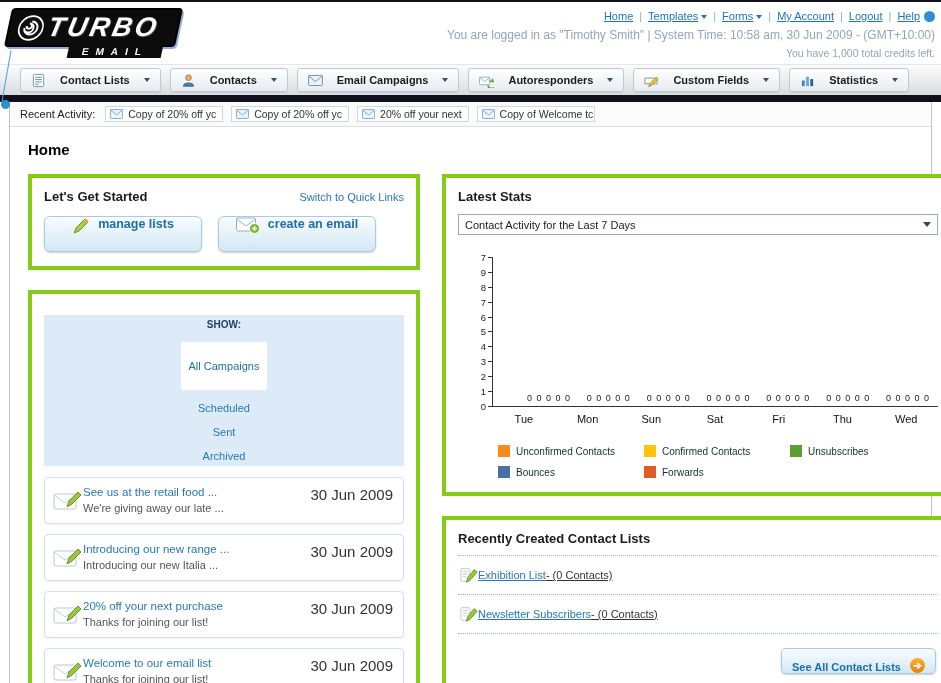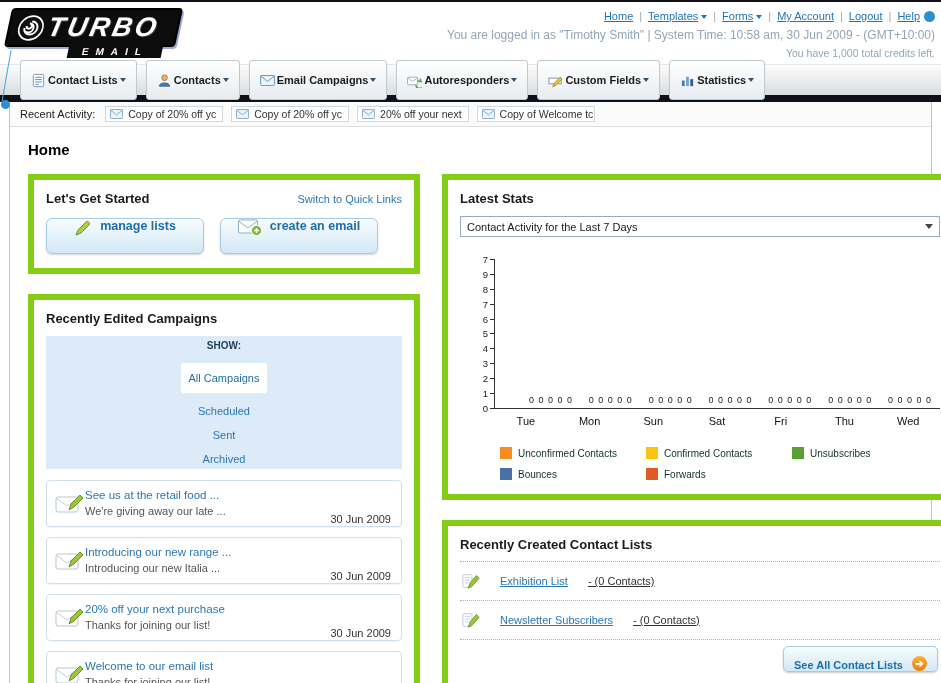--- a/index.html
+++ b/index.html
@@ -25,60 +25,60 @@
   .top-link { display: inline-flex; align-items: center; }
   .top-link:not(:first-child)::before { content: "|"; color: #9ab; margin: 0 6px; text-decoration: none; }
   .top-link a { color: #1f74b8; text-decoration: underline; font-size: 11px; }
   .dd-arrow { width: 0; height: 0; border-left: 3px solid transparent; border-right: 3px solid transparent; border-top: 4px solid #1f74b8; margin-left: 3px; }
   .help-circle { width: 11px; height: 11px; border-radius: 50%; background: #2e8fd0; display: inline-block; margin-left: 4px; }
   .login-line { color: #93a5b6; font-size: 12px; }
   .credits-line { color: #93a5b6; font-size: 10.5px; }
 
   
   .nav-strip { height: 31px; background: linear-gradient(#fcfcfc, #d8dcdf); border-top: 1px solid #e6e6e6; display: flex; align-items: center; padding-left: 20px; gap: 9px; }
-  .nav-tab { display: inline-flex; align-items: center; gap: 2px; height: 40px; padding: 0 10px; background: linear-gradient(#ffffff, #e7ecf0); border: 1px solid #bfc9d0; border-radius: 3px; cursor: pointer; box-shadow: 0 1px 1px rgba(0,0,0,.08); }
+  .nav-tab { display: inline-flex; align-items: center; gap: 14px; height: 24px; padding: 0 10px; background: linear-gradient(#ffffff, #e7ecf0); border: 1px solid #bfc9d0; border-radius: 3px; cursor: pointer; box-shadow: 0 1px 1px rgba(0,0,0,.08); }
   .nav-tab .tab-label { font-size: 11px; font-weight: bold; color: #1b1b1b; }
   .nav-tab .tab-arrow { width: 0; height: 0; border-left: 3px solid transparent; border-right: 3px solid transparent; border-top: 4px solid #33536e; }
   .dark-bar { height: 7px; background: #10101a; }
 
   
   .frame { margin: 0 9px; border: 1px solid #c3c3c3; border-top: none; min-height: 556px; background: #fff; }
 
   .recent-activity { height: 25px; background: #fbfbfb; border-bottom: 1px solid #dedede; display: flex; align-items: center; padding: 0 10px; gap: 8px; }
   .ra-label { font-size: 11px; color: #222; margin-right: 2px; }
   .ra-chip { display: inline-flex; align-items: center; gap: 5px; background: #fff; border: 1px solid #ccd9e4; padding: 1px 6px 1px 4px; font-size: 10.5px; color: #333; max-width: 118px; white-space: nowrap; overflow: hidden; cursor: pointer; }
   .ra-chip .env { flex: none; }
 
   .main { padding: 12px 18px 18px 18px; }
   .page-title { font-size: 15px; font-weight: bold; color: #000; margin: 2px 0 16px 0; }
   .columns { display: flex; gap: 22px; align-items: flex-start; }
   .col-left { width: 392px; flex: none; }
   .col-right { flex: 1; }
 
-  .panel { border: 6px solid #84cc16; background: #fff; margin-bottom: 20px; box-shadow: 0 1px 2px rgba(0,0,0,.06); }
+  .panel { border: 4px solid #84cc16; background: #fff; margin-bottom: 20px; box-shadow: 0 1px 2px rgba(0,0,0,.06); }
   .panel-pad { padding: 11px 12px 14px 12px; }
   .panel-title { font-size: 13px; font-weight: bold; color: #1b1b1b; }
 
   
   .gs-head { display: flex; justify-content: space-between; align-items: baseline; }
   .quick-link { font-size: 11px; color: #2a77b5; text-decoration: none; }
   .gs-buttons { display: flex; gap: 16px; margin-top: 12px; }
   .btn-big { display: inline-flex; justify-content: center; gap: 8px; min-width: 158px; height: 36px; background: linear-gradient(#f8fcfe, #d2e8f5); border: 1px solid #a7cbe2; border-radius: 6px; color: #1d6fa5; font-weight: bold; font-size: 12.5px; cursor: pointer; box-shadow: inset 0 1px 0 #fff, 0 1px 2px rgba(0,0,0,.18); }
 
   
   .show-bar { background: #dcebf7; margin-top: 10px; padding: 4px 8px; display: flex; align-items: center; gap: 12px; flex-direction: column; }
   .show-label { font-size: 10px; font-weight: bold; color: #21415e; }
   .show-tab { font-size: 11px; color: #2a77b5; text-decoration: none; }
-  .show-tab.selected { background: #fff; padding: 9px 8px; border-radius: 2px; color: #1d6fa5; }
+  .show-tab.selected { background: #fff; padding: 18px 8px; border-radius: 2px; color: #1d6fa5; }
   .campaign-list { margin-top: 11px; }
   .campaign-item { position: relative; border: 1px solid #d2dfe9; border-radius: 4px; padding: 8px 10px 9px 8px; margin-bottom: 10px; display: flex; box-shadow: 0 1px 1px rgba(0,0,0,.05); }
   .c-icon { flex: none; margin-top: 2px; }
   .c-title { display: block; color: #2a77b5; font-size: 11.5px; text-decoration: none; }
   .c-sub { display: block; color: #555; font-size: 11px; margin-top: 4px; }
-  .c-date { position: absolute; right: 10px; top: 8px; font-size: 11px; color: #333; margin-top: 24px; }
+  .c-date { position: absolute; right: 10px; top: 8px; font-size: 15px; color: #333; }
   .view-all-row { text-align: right; margin-top: 4px; padding-right: 6px; }
   .btn-small { display: inline-flex; align-items: flex-end; gap: 9px; height: 26px; padding: 0 10px; background: linear-gradient(#f8fcfe, #d2e8f5); border: 1px solid #a7cbe2; border-radius: 5px; color: #1d6fa5; font-weight: bold; font-size: 11px; cursor: pointer; box-shadow: 0 1px 2px rgba(0,0,0,.2); }
   .arrow-circle { width: 15px; height: 15px; border-radius: 50%; background: linear-gradient(#f9b233, #e87f0e); color: #fff; font-size: 10px; line-height: 15px; text-align: center; font-weight: bold; }
 
   
   .stats-dropdown { margin-top: 10px; border: 1px solid #94abc0; height: 21px; display: flex; align-items: center; justify-content: space-between; padding: 0 6px; font-size: 11px; color: #1b1b1b; cursor: pointer; background: #fff; }
   .select-arrow { width: 0; height: 0; border-left: 4px solid transparent; border-right: 4px solid transparent; border-top: 5px solid #444; }
   .chart-wrap { margin-top: 22px; padding-left: 6px; }
   .chart { display: flex; }
   .y-axis { width: 28px; height: 160px; display: flex; flex-direction: column; justify-content: space-between; align-items: flex-end; margin-top: -5px; }
@@ -90,24 +90,24 @@
   .chart-group { flex: 1; text-align: center; font-size: 9px; color: #1b1b1b; letter-spacing: 1px; padding-bottom: 3px; white-space: pre; }
   .x-labels { display: flex; margin-top: 6px; }
   .x-label { flex: 1; text-align: center; font-size: 11px; color: #111; }
   .legend { margin-top: 20px; margin-left: 34px; display: flex; flex-wrap: wrap; row-gap: 9px; width: 440px; }
   .legend-item { width: 146px; display: flex; align-items: center; gap: 6px; }
   .legend-swatch { width: 12px; height: 12px; flex: none; }
   .legend-label { font-size: 10px; color: #132; }
 
   
   .cl-title { padding-bottom: 9px; border-bottom: 1px dotted #9fb3c3; }
-  .cl-row { display: flex; align-items: center; gap: 20px; padding: 10px 2px; border-bottom: 1px dotted #9fb3c3; }
+  .cl-row { display: flex; align-items: center; gap: 0; padding: 10px 2px; border-bottom: 1px dotted #9fb3c3; }
   .cl-link { color: #2a77b5; font-size: 11px; text-decoration: underline; }
   .cl-detail { color: #333; font-size: 11px; text-decoration: underline; }
-  .cl-btn-row { text-align: right; margin-top: 6px; padding-right: 2px; }
+  .cl-btn-row { text-align: right; margin-top: 14px; padding-right: 2px; }
 
   svg { display: block; }
 </style>
 </head>
 <body>
 
 <div class="header">
   <div class="logo">
     <div class="logo-top">
       <span>
@@ -291,21 +291,20 @@
                     <circle cx="18.5" cy="11.5" r="5" fill="#7ab52e" stroke="#fff"></circle>
                     <path d="M18.5 9 V14 M16 11.5 H21" stroke="#fff" stroke-width="1.6"></path>
                   </svg>
                 </span>
               <span>create an email</span>
             </button>
           </div>
         </div>
 
         <div class="panel panel-pad">
-          <div class="panel-title">Recently Edited Campaigns</div>
           <div class="show-bar">
             <span class="show-label">SHOW:</span>
             <a class="show-tab selected">All Campaigns</a>
             <a class="show-tab">Scheduled</a>
             <a class="show-tab">Sent</a>
             <a class="show-tab">Archived</a>
           </div>
 
           <div class="campaign-list">
             <div class="campaign-item">

